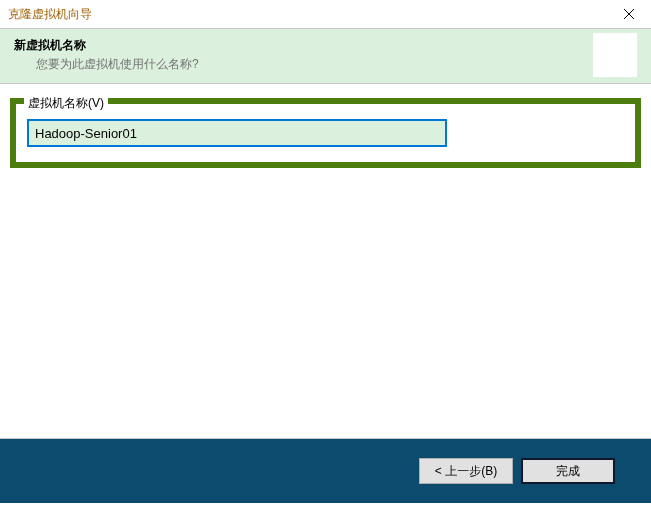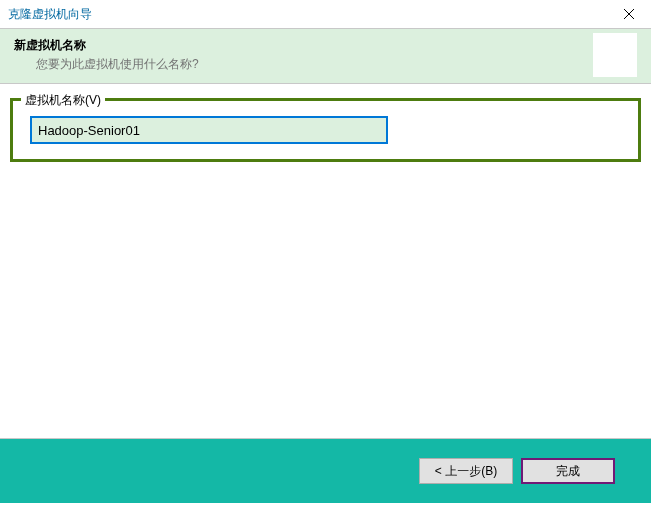--- a/index.html
+++ b/index.html
@@ -19,21 +19,21 @@
     .titlebar {
       height: 28px;
       display: flex;
       align-items: center;
       justify-content: space-between;
       padding: 0 0 0 8px;
       background: #ffffff;
     }
     .titlebar-title {
       font-size: 12px;
-      color: #0369a1;
+      color: #a16207;
     }
     .titlebar-close {
       width: 45px;
       height: 28px;
       display: flex;
       align-items: center;
       justify-content: center;
       cursor: pointer;
     }
     .titlebar-close svg {
@@ -69,36 +69,36 @@
       height: 44px;
       background: #ffffff;
       margin-top: -4px;
     }
     .content-area {
       padding: 14px 10px 10px 10px;
       height: 355px;
       border-bottom: 1px solid #c8c8c8;
     }
     .fieldset {
-      border: 3px solid #4d7c0f;
-      padding: 16px 12px 16px 18px;
+      border: 6px solid #4d7c0f;
+      padding: 16px 12px 16px 12px;
       margin-bottom: 18px;
       position: relative;
     }
     .fieldset-legend {
       position: absolute;
       top: -9px;
       left: 8px;
       background: #ffffff;
       padding: 0 4px;
       font-size: 12px;
       color: #000;
     }
     .text-input {
-      width: 356px;
+      width: 418px;
       height: 26px;
       border: 1px solid #7a7a7a;
       padding: 2px 6px;
       font-size: 13px;
       font-family: inherit;
       background: #ffffff;
     }
     .text-input.focused {
       border: 1px solid #0078d7;
       outline: 1px solid #0078d7;
@@ -118,33 +118,33 @@
       font-family: inherit;
       cursor: pointer;
     }
     .footer-bar {
       height: 64px;
       display: flex;
       align-items: center;
       justify-content: flex-end;
       padding: 0 18px;
       gap: 8px;
-      background: #14b8a6;
+      background: #0c4a6e;
     }
     .footer-button {
       width: 94px;
       height: 26px;
       background: #e1e1e1;
       border: 1px solid #adadad;
       font-size: 12px;
       font-family: inherit;
       cursor: pointer;
     }
     .footer-button.primary {
-      border: 2px solid #701a75;
+      border: 2px solid #0f172a;
       background: #e1e1e1;
     }
     .footer-gap {
       width: 10px;
     }
   </style>
 </head>
 <body>
 
 <div class="titlebar">

